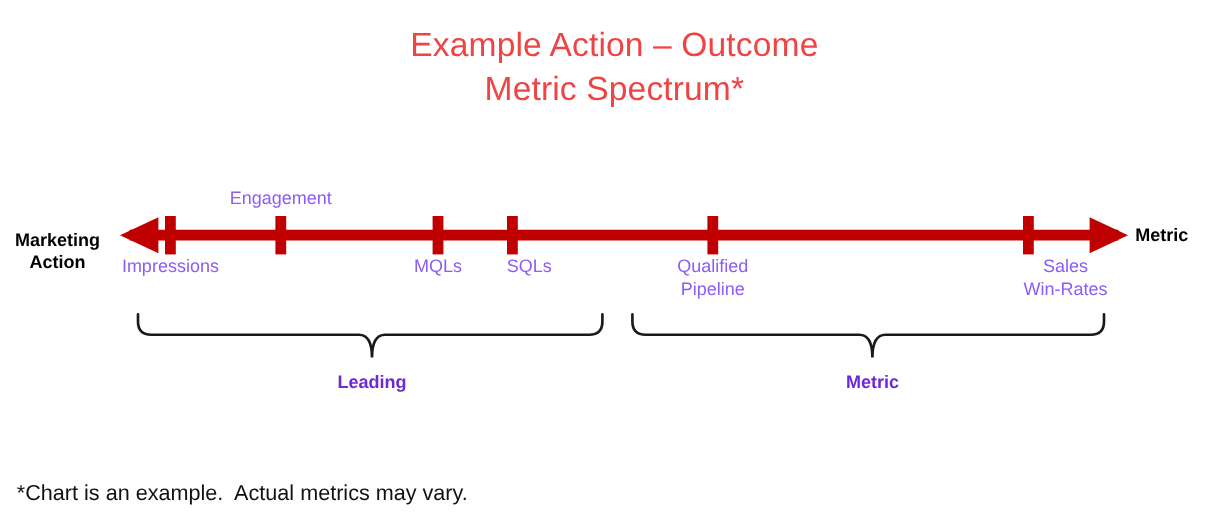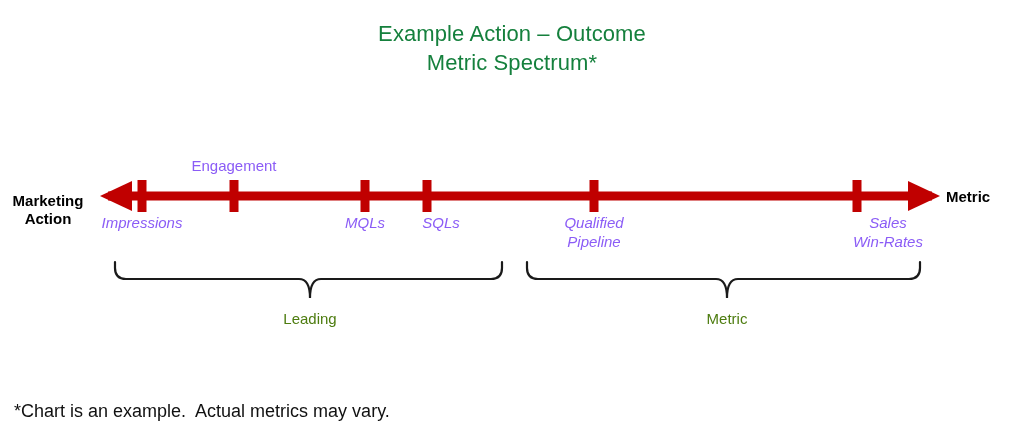--- a/index.html
+++ b/index.html
@@ -24,23 +24,23 @@
   
   .title-block {
     position: absolute;
     left: 0;
     top: 20px;
     width: 1024px;
     text-align: center;
     line-height: 1.30;
   }
   .title-line {
-    font-size: 22px;
+    font-size: 28px;
     font-weight: 400;
-    color: #15803d;
+    color: #ef4444;
     letter-spacing: 0.1px;
     white-space: pre;
   }
 
   
   .spectrum-svg {
     position: absolute;
     left: 0;
     top: 0;
     width: 1024px;
@@ -72,29 +72,29 @@
   
   .tick-label {
     position: absolute;
     font-size: 15px;
     font-weight: 400;
     color: #8b5cf6;
     text-align: center;
     line-height: 1.25;
     white-space: pre-line;
   }
-  .tick-label.below { top: 214px; font-style: italic; }
+  .tick-label.below { top: 214px; }
   .tick-label.above { top: 157px; }
 
   
   .brace-label {
     position: absolute;
     font-size: 15px;
-    font-weight: 400;
-    color: #4d7c0f;
+    font-weight: 700;
+    color: #6d28d9;
     text-align: center;
     top: 310px;
   }
 
   
   .footnote {
     position: absolute;
     left: 14px;
     top: 401px;
     font-size: 18px;

